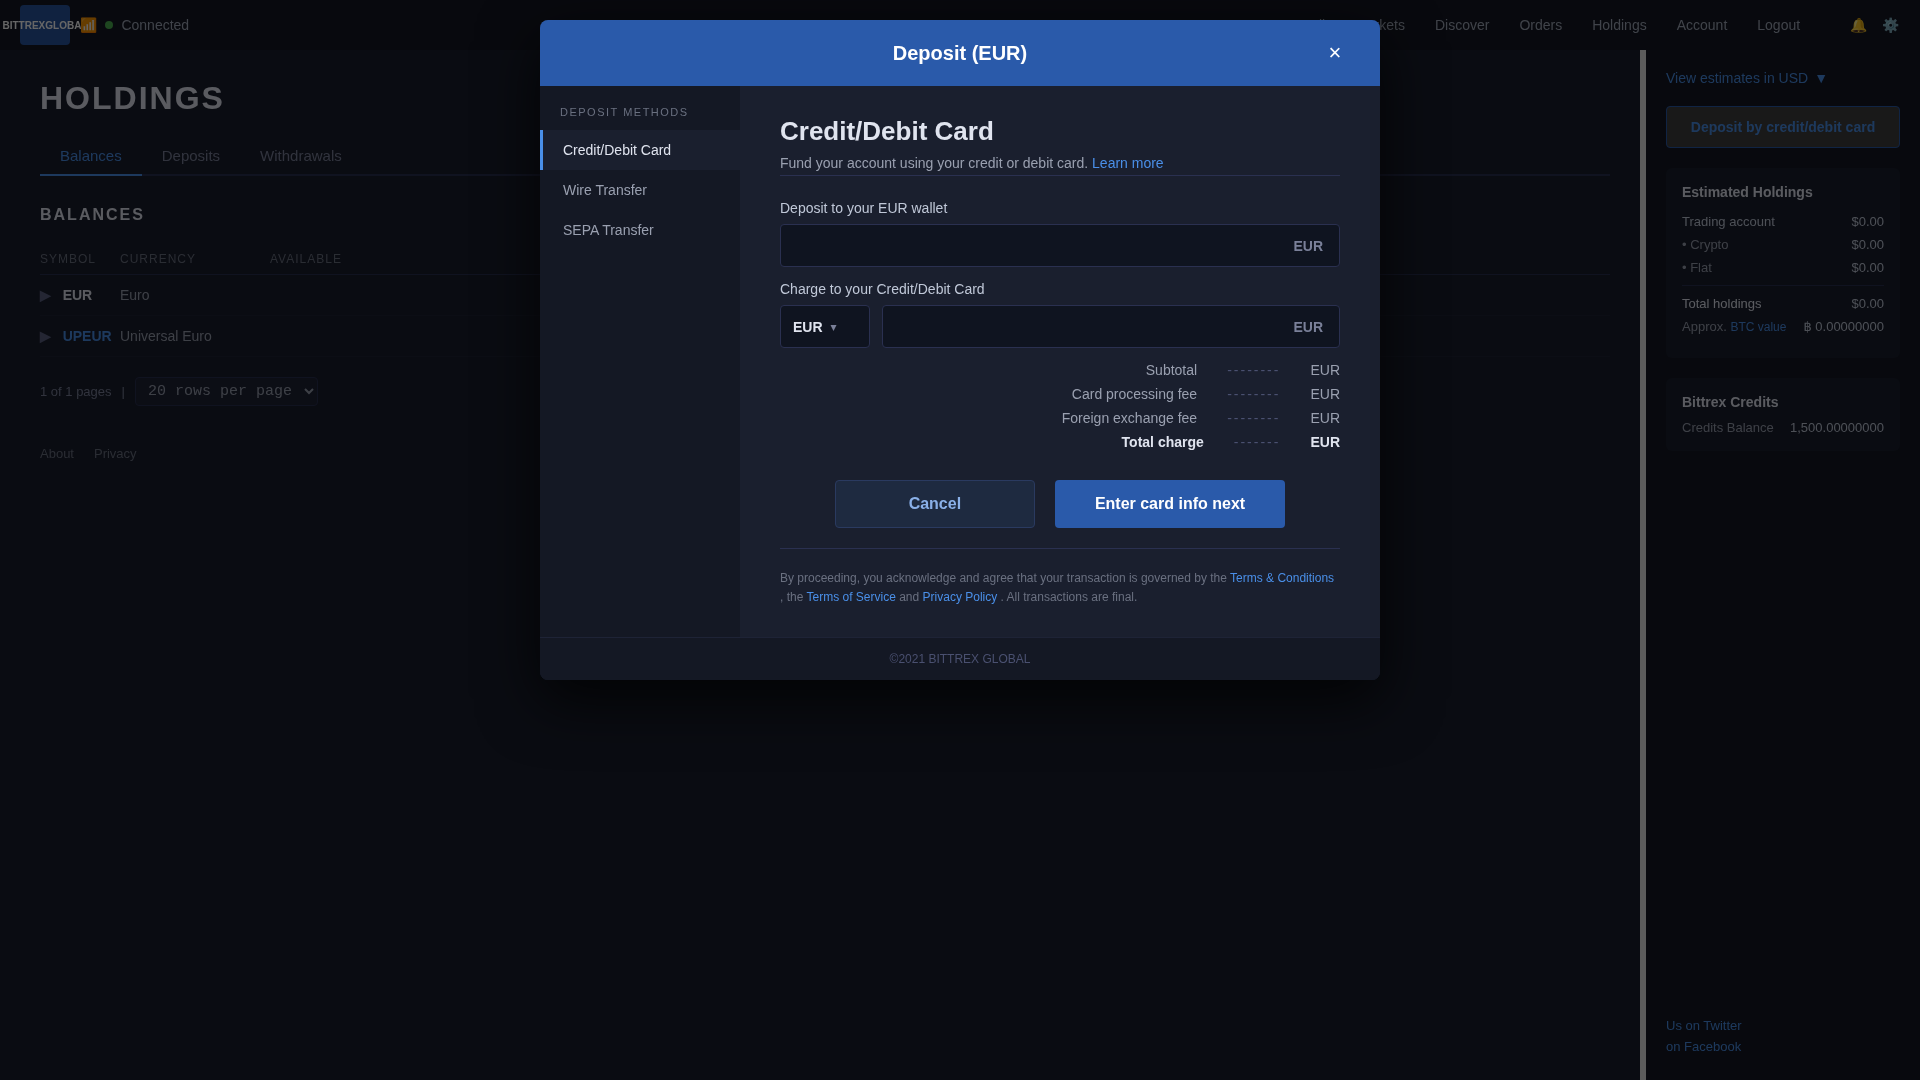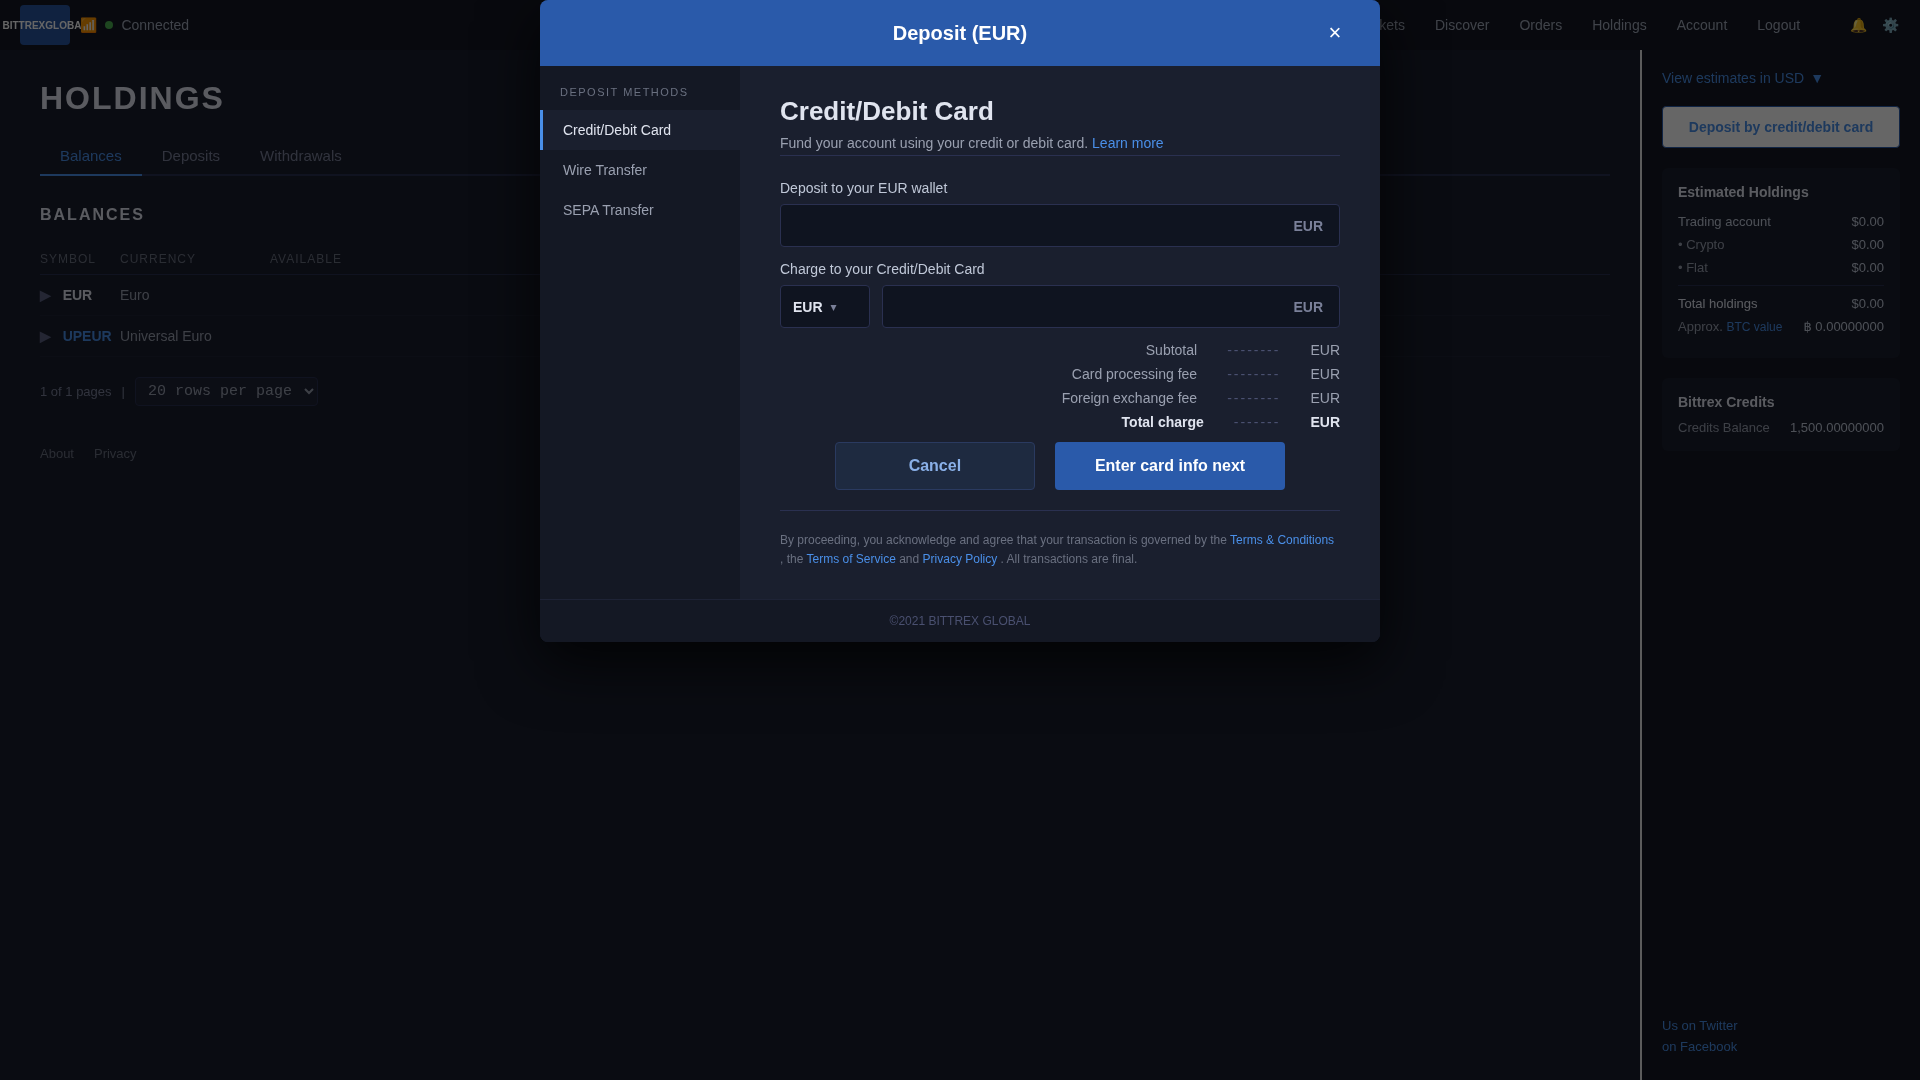--- a/index.html
+++ b/index.html
@@ -174,32 +174,32 @@
     .left-footer a { color: #6a7080; text-decoration: none; }
 
     
     .right-sidebar {
       width: 280px;
       background: #141824;
       padding: 20px;
       display: flex;
       flex-direction: column;
       gap: 20px;
-      border-left: 2px solid #e5e5e5;
+      border-left: 6px solid #e5e5e5;
     }
     .view-estimates {
       font-size: 14px;
       color: #4a8fe8;
       cursor: pointer;
       display: flex;
       align-items: center;
       gap: 6px;
     }
     .deposit-btn {
-      background: #ffffff;
+      background: #404040;
       border: 1px solid #2a5aaa;
       color: #4a8fe8;
       padding: 12px 16px;
       border-radius: 4px;
       font-size: 14px;
       font-weight: 600;
       cursor: pointer;
       text-align: center;
     }
     .estimated-holdings {
@@ -245,20 +245,21 @@
 
     
     .modal-overlay {
       position: absolute;
       top: 0; left: 0; right: 0; bottom: 0;
       background: rgba(0,0,0,0.6);
       z-index: 100;
       display: flex;
       align-items: flex-start;
       justify-content: center;
+      padding-top: 20px;
     }
 
     .modal-container {
       width: 840px;
       background: #1a1f2e;
       border-radius: 8px;
       overflow: hidden;
       box-shadow: 0 20px 60px rgba(0,0,0,0.8);
     }
 
@@ -405,21 +406,21 @@
     .fee-label { font-size: 14px; color: #9aa0b0; }
     .fee-dashes { color: #4a5070; font-size: 14px; letter-spacing: 2px; }
     .fee-currency { font-size: 14px; color: #9aa0b0; }
     .fee-row.total .fee-label { color: #e0e4ef; font-weight: 600; }
     .fee-row.total .fee-currency { color: #e0e4ef; font-weight: 700; }
 
     
     .modal-actions {
       display: flex;
       gap: 20px;
-      margin-top: 12px;
+      margin-top: 30px;
       justify-content: center;
     }
     .btn-cancel {
       background: #1e2a40;
       border: 1px solid #2a3a60;
       color: #8ab0e8;
       padding: 14px 50px;
       border-radius: 4px;
       font-size: 16px;
       font-weight: 600;

